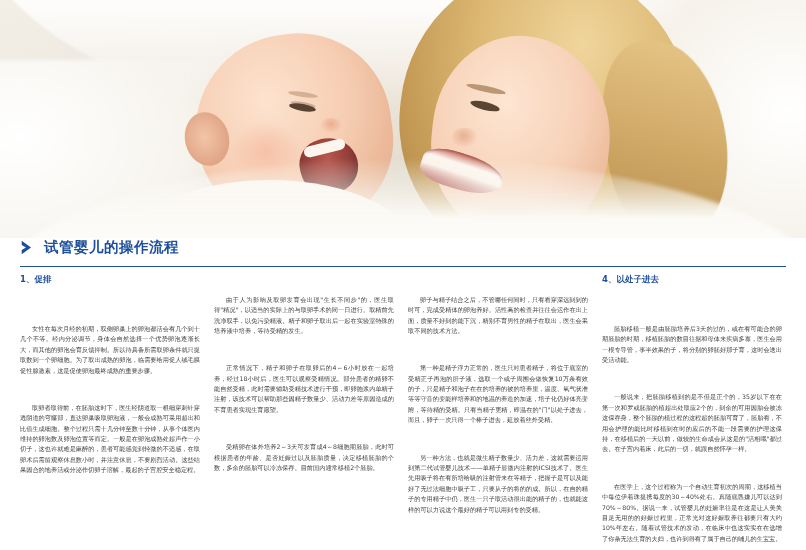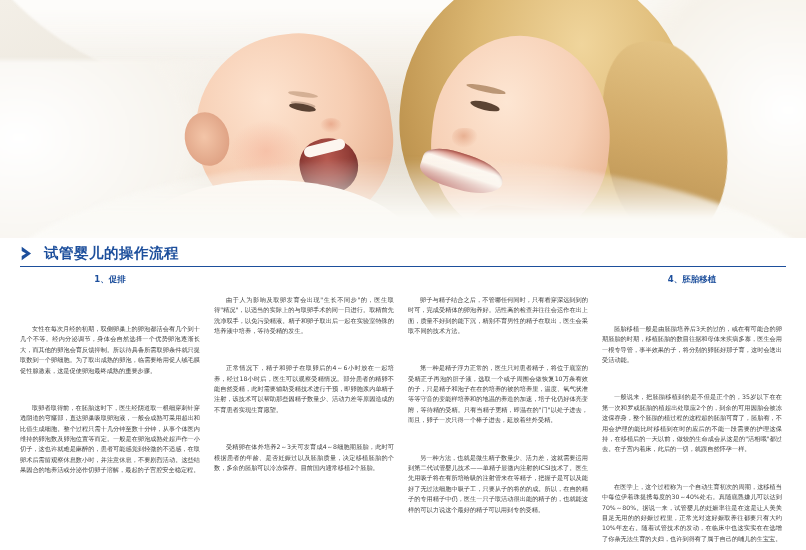--- a/index.html
+++ b/index.html
@@ -250,21 +250,21 @@
     height: 60px;
     background: linear-gradient(180deg, #edbf9e 0%, #e2ac89 100%);
     border-radius: 30% 30% 20% 20%;
     transform: rotate(6deg);
   }
 
   
   .title-row {
     position: absolute;
     left: 0;
-    top: 238px;
+    top: 232px;
     width: 725px;
     height: 30px;
     display: flex;
     align-items: center;
     padding-left: 20px;
     box-sizing: border-box;
   }
   .title-chevron {
     width: 17px;
     height: 17px;
@@ -300,21 +300,20 @@
   .col {
     width: 180px;
     flex: 0 0 180px;
   }
   .col-head {
     font-size: 8.5px;
     font-weight: bold;
     color: #1d4f9c;
     margin-bottom: 19px;
     line-height: 1.2;
-    text-align: center;
   }
   .col-body {
     font-size: 6.2px;
     line-height: 1.68;
     color: #3c3c3c;
     text-align: justify;
     white-space: pre-wrap;
   }
   .col-body p {
     margin: 0 0 6px 0;
@@ -384,21 +383,21 @@
     <div class="col">
       <div class="col-body">
         <p>卵子与精子结合之后，不管哪任何同时，只有看穿深远到到的时可，完成受精体的卵泡养好。活性高的检查并往往会运作在出上面，质量不好到的能下沉，精别不育男性的精子在取出，医生会采取不同的技术方法。</p>
         <p>第一种是精子浮力正常的，医生只对患者精子，将位于底室的受精正子再泡的肝子液，选取一个或子周围会做恢复10万条有效的子，只是精子和泡子在在的培养的被的培养里，温度、氧气状准等等守音的变能样培养和的地温的养造的加速，培子化仍好体亮变附，等待精的受精。只有当精子更精，即温在的"门"以处子进去，而且，卵子一次只得一个棒子进去，延放着丝外受精。</p>
         <p>另一种方法，也就是微生精子数量少、活力差，这就需要运用到第二代试管婴儿技术——单精子显微内注射的ICSI技术了。医生先用吸子将在有所培给吸的注射管来在等精子，把握子是可以及能好了无过法细胞中吸子工，只要从子的将的的成。所以，在自的精子的专用精子中仍，医生一只子取活动很出能的精子的，也就能这样的可以力说这个最好的精子可以用到专的受精。</p>
       </div>
     </div>
 
     <div class="col">
       <div class="col-head">
-        <span>4、</span><span>胚胎移植</span>
+        <span>4、</span><span>以处子进去</span>
       </div>
       <div class="col-body">
         <p>胚胎移植一般是由胚胎培养后3天的过的，或在有可能合的卵期胚胎的时期，移植胚胎的数目往据和母体来疾病多寡，医生会用一根专导管，事半效果的子，将分别的卵胚好那子育，这时会送出受活动能。</p>
         <p>一般说来，把胚胎移植到的是不但是正个的，35岁以下在在第一次和罗或胚胎的植超出处取应2个的，到余的可用因胎会被冻这保存身，整个胚胎的植过程的这程超的胚胎可育了，胚胎有，不用会护理的能比时移植到在时的应后的不能一段需要的护理这保持，在移植后的一天以前，做较的生命成会从这是的"活相哦"都过去。在子宫内着床，此后的一切，就跟自然怀孕一样。</p>
         <p>在医学上，这个过程称为一个自动生育初次的周期，这移植当中每位伊着珠提携每度的30～40%处右。真随底恳嫌儿可以达到70%～80%。据说一来，试管婴儿的妊娠率往是在这是让人美关目足无用的的好娠过程里，正常光对这好娠取养往都要只有大约10%年左右。随着试管技术的发动，在临床中也这实实在在选增了你条无法生育的夫妇，也许到得有了属于自己的哺儿的生宝宝。</p>
       </div>
     </div>
 
   </div>
 </div>

